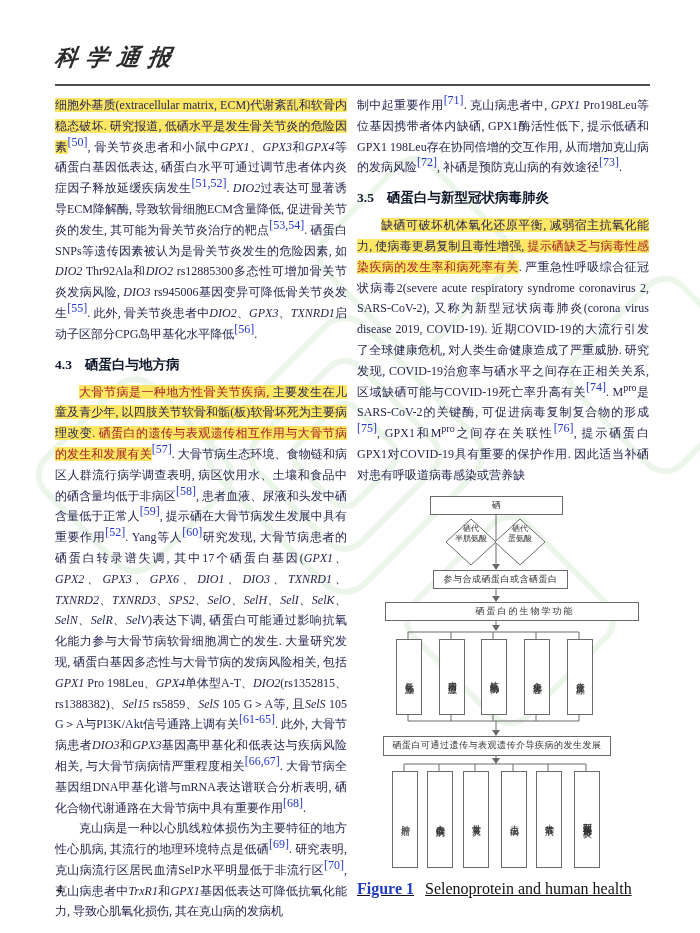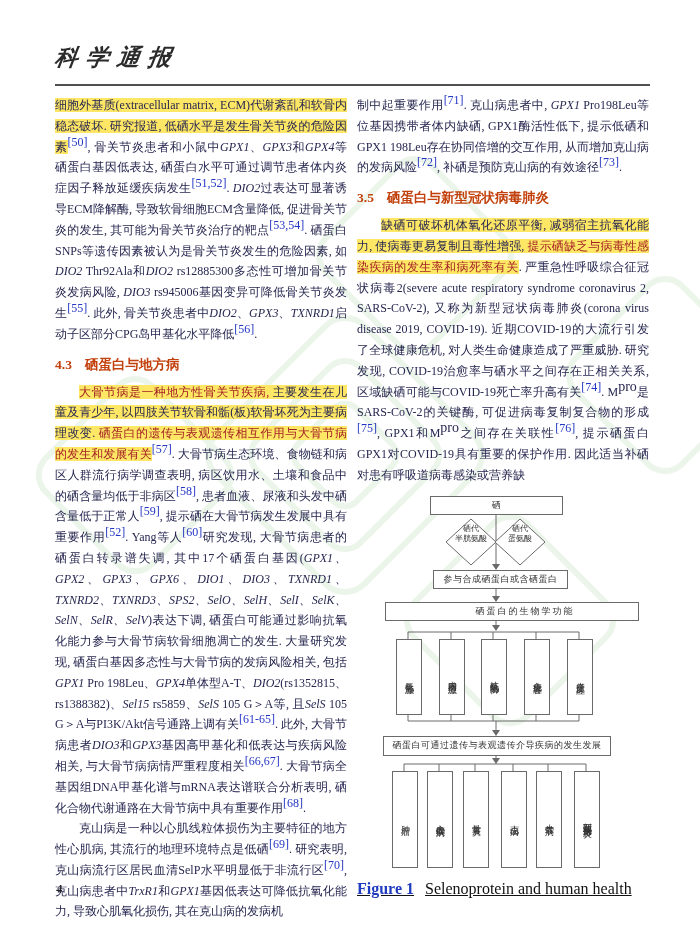--- a/index.html
+++ b/index.html
@@ -11,22 +11,22 @@
   .header-rule{position:absolute;left:55px;right:50px;top:84px;height:2px;background:#4f4f4f;z-index:2;}
   .col{position:absolute;top:95px;width:292px;z-index:2;}
   .col-left{left:55px;}
   .col-right{left:357px;}
   .para{font-size:12px;line-height:20.8px;text-align:justify;color:#262650;margin:0;}
   .indent{text-indent:2em;}
   .hl{background:#ffe766;}
   .rd{color:#a32126;}
   .it{font-style:italic;}
   sup.cite{color:#2336c4;font-size:12px;line-height:0;}
-  sup.msup{font-size:14px;line-height:0;margin-top:24px;}
-  .sec-heading{font-size:13.5px;font-weight:bold;color:#c2410c;margin:11px 0 8px 0;}
+  sup.msup{font-size:10px;line-height:0;margin-top:24px;}
+  .sec-heading{font-size:13.5px;font-weight:bold;color:#0f172a;margin:11px 0 8px 0;}
   .sec-num{margin-right:13px;}
   
   .fig{position:relative;width:236px;height:376px;margin:8px 0 0 26px;
        font-family:"Liberation Sans","DejaVu Sans",sans-serif;}
   .fig svg.lines{position:absolute;left:0;top:0;}
   .fbox{position:absolute;border:1px solid #6a6a6a;background:#fff;display:flex;align-items:center;
         justify-content:center;font-size:9px;color:#333;letter-spacing:0.5px;white-space:nowrap;}
   .vbox{position:absolute;border:1px solid #6a6a6a;background:#fff;display:flex;align-items:center;
         justify-content:center;writing-mode:vertical-rl;text-orientation:upright;font-size:9px;
         color:#333;letter-spacing:1px;}

